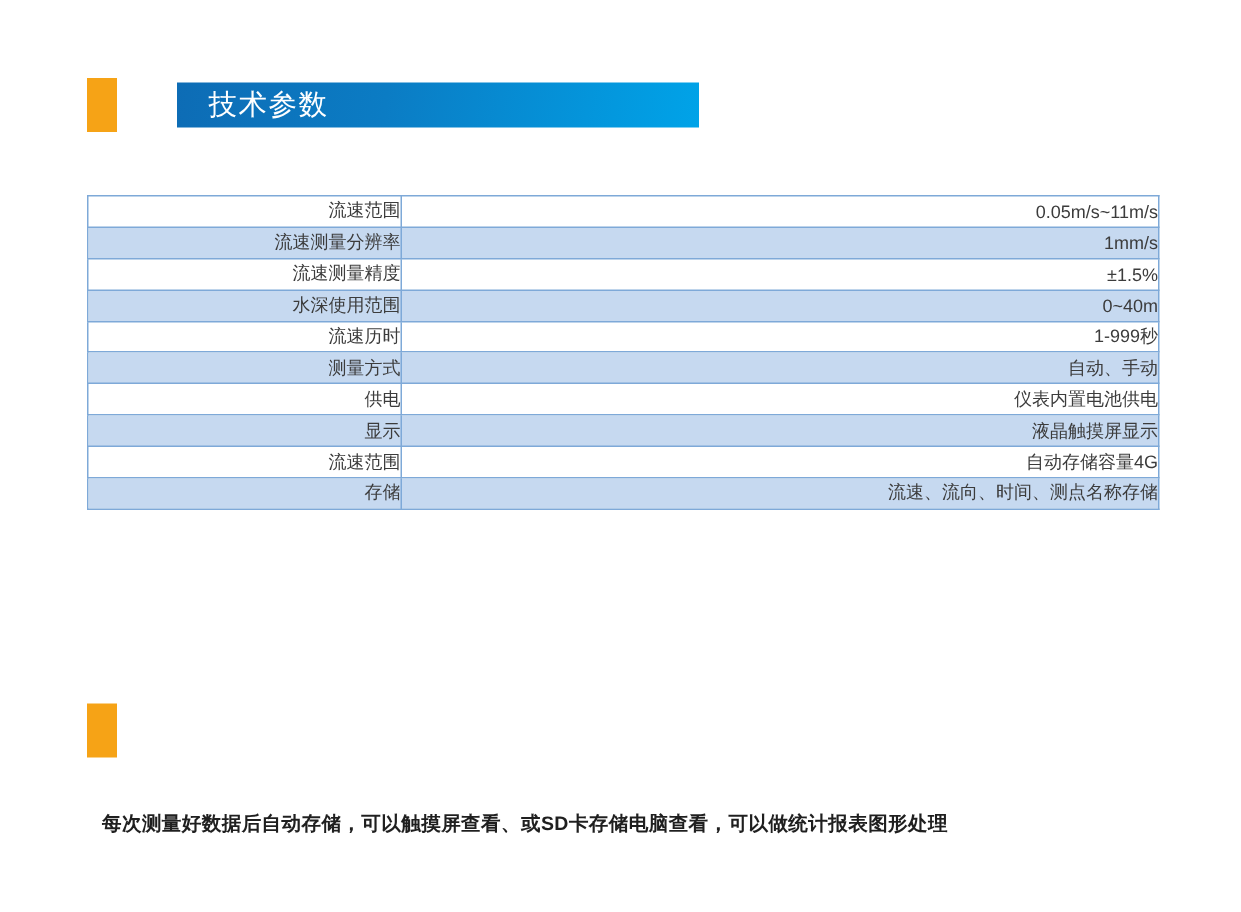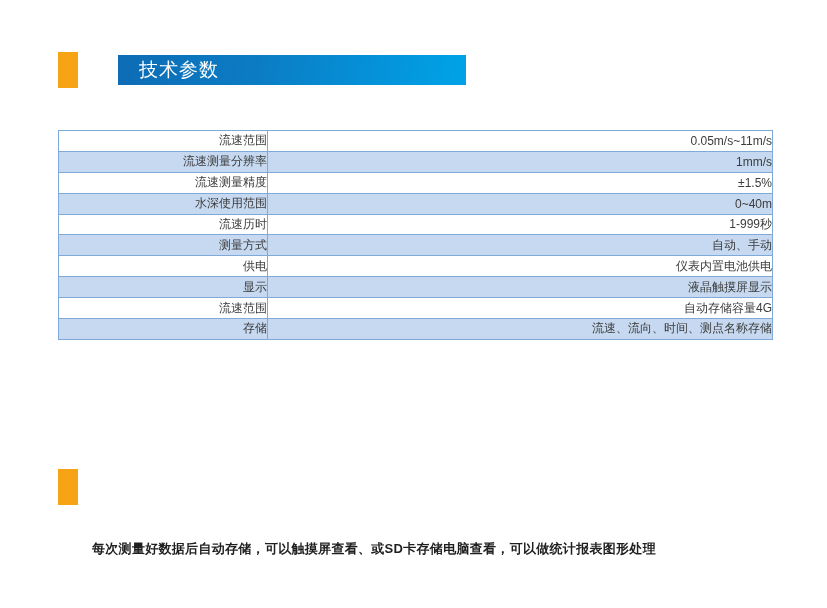--- a/index.html
+++ b/index.html
@@ -84,21 +84,20 @@
   
   .footer-text {
     position: absolute;
     left: 68px;
     top: 540px;
     font-size: 13px;
     color: #1f1f1f;
     font-weight: 600;
     letter-spacing: 0.3px;
     white-space: nowrap;
-    margin-left: 24px;
   }
 </style>
 </head>
 <body>
 
 <div class="page">
 
   <div class="section-header" id="section-tech">
     <div class="orange-block"></div>
     <div class="header-bar">

